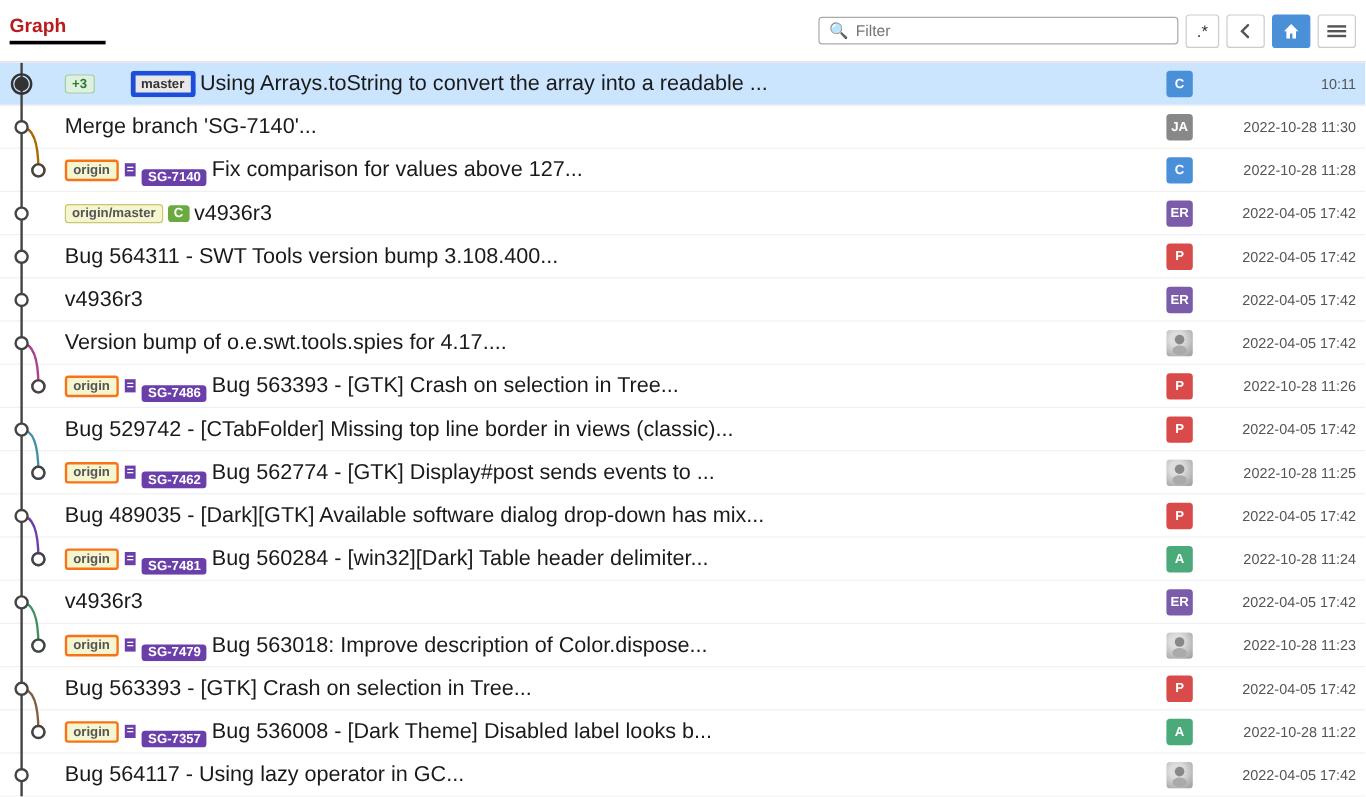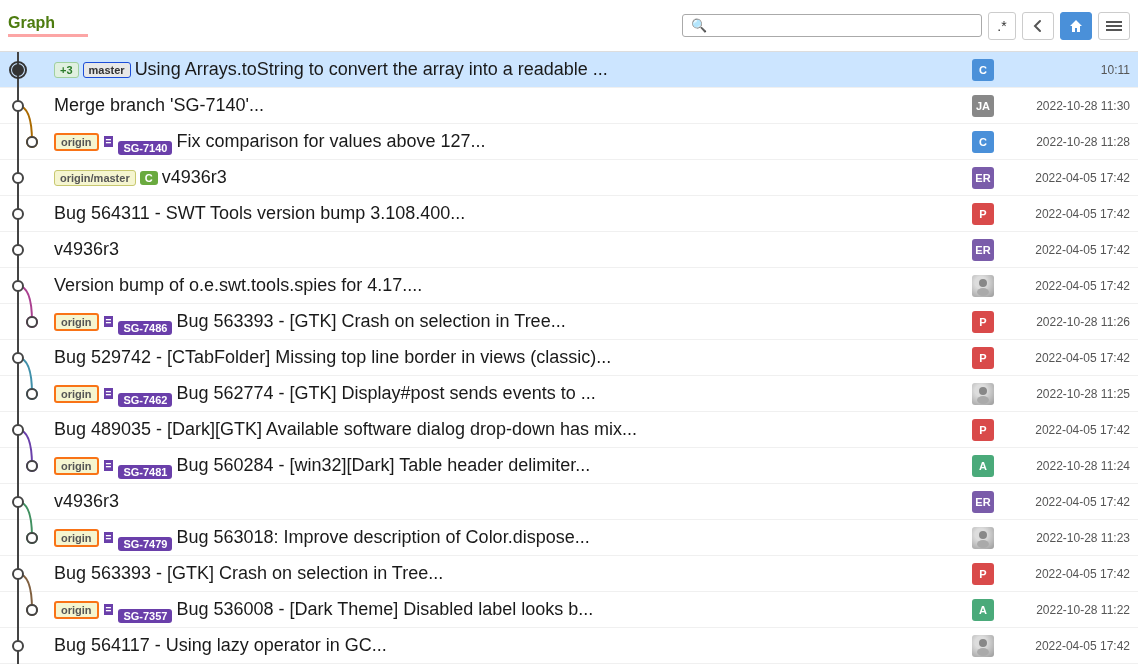--- a/index.html
+++ b/index.html
@@ -19,23 +19,23 @@
       align-items: center;
       height: 52px;
       background: #fff;
       border-bottom: 1px solid #ddd;
       padding: 0 8px;
       gap: 6px;
     }
     .toolbar-title {
       font-size: 16px;
       font-weight: 600;
-      color: #4d7c0f;
+      color: #b91c1c;
       min-width: 80px;
-      border-bottom: 3px solid #fca5a5;
+      border-bottom: 3px solid #000000;
       padding-bottom: 2px;
     }
     .toolbar-spacer { flex: 1; }
     .filter-box {
       display: flex;
       align-items: center;
       border: 1px solid #aaa;
       border-radius: 3px;
       padding: 3px 8px;
       width: 300px;
@@ -127,21 +127,22 @@
       flex-shrink: 0;
     }
     .badge-count {
       background: #e0f0e0;
       color: #2a7a2a;
       border: 1px solid #a0d0a0;
     }
     .badge-master {
       background: #e8e8e8;
       color: #333;
-      border: 1px solid #1d4ed8;
+      border: 4px solid #1d4ed8;
+      margin-left: 26px;
     }
     .badge-origin {
       background: #f5f5d0;
       color: #555;
       border: 2px solid #f97316;
     }
     .badge-sg {
       background: #6a3faa;
       color: #fff;
       border: none;
@@ -217,20 +218,21 @@
     }
   </style>
 </head>
 <body>
 
 <div class="toolbar">
   <span class="toolbar-title">Graph</span>
   <div class="toolbar-spacer"></div>
   <div class="filter-box">
     <span class="filter-search-icon">🔍</span>
+    <input type="text" placeholder="Filter" style="">
   </div>
   <button class="toolbar-btn">.*</button>
   <button class="toolbar-btn">
     <svg width="16" height="16" viewBox="0 0 16 16">
         <path d="M10 3 L5 8 L10 13" stroke="#555" stroke-width="2" fill="none" stroke-linecap="round"></path>
       </svg>
   </button>
   <button class="toolbar-btn icon-home">
     <svg width="16" height="16" viewBox="0 0 16 16">
         <path d="M8 2 L2 8 L4 8 L4 14 L7 14 L7 10 L9 10 L9 14 L12 14 L12 8 L14 8 Z" fill="#fff"></path>

